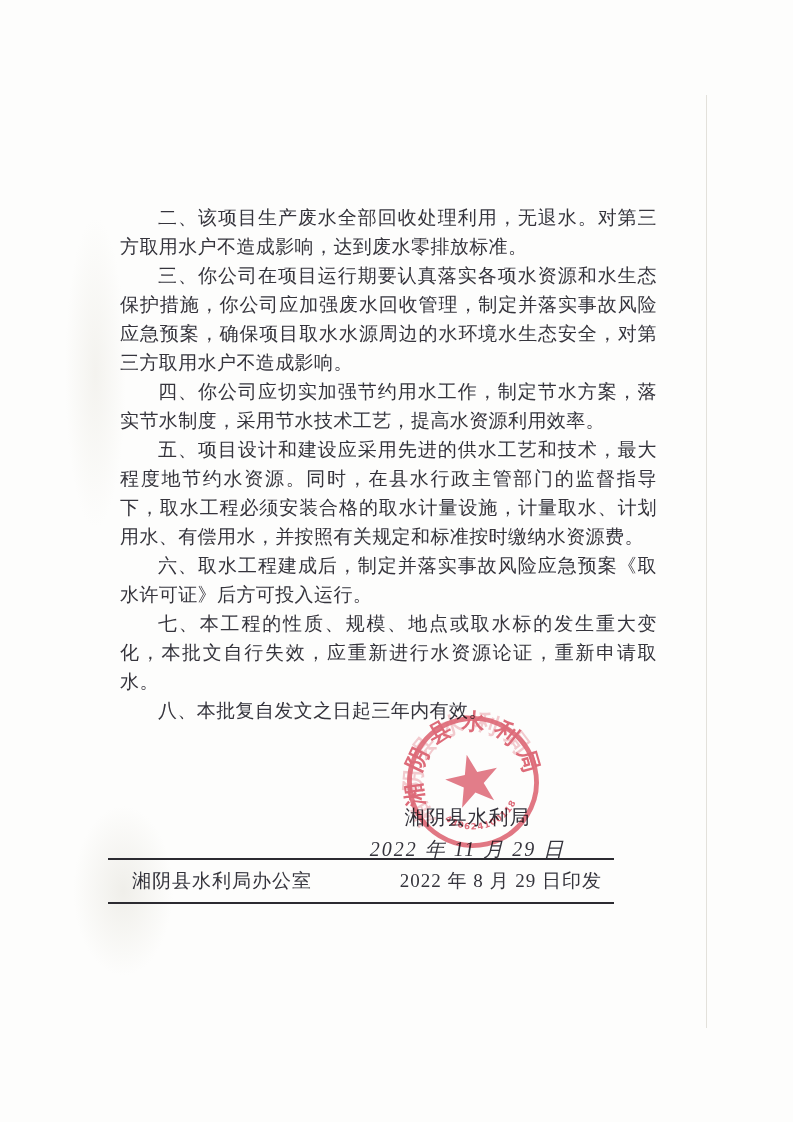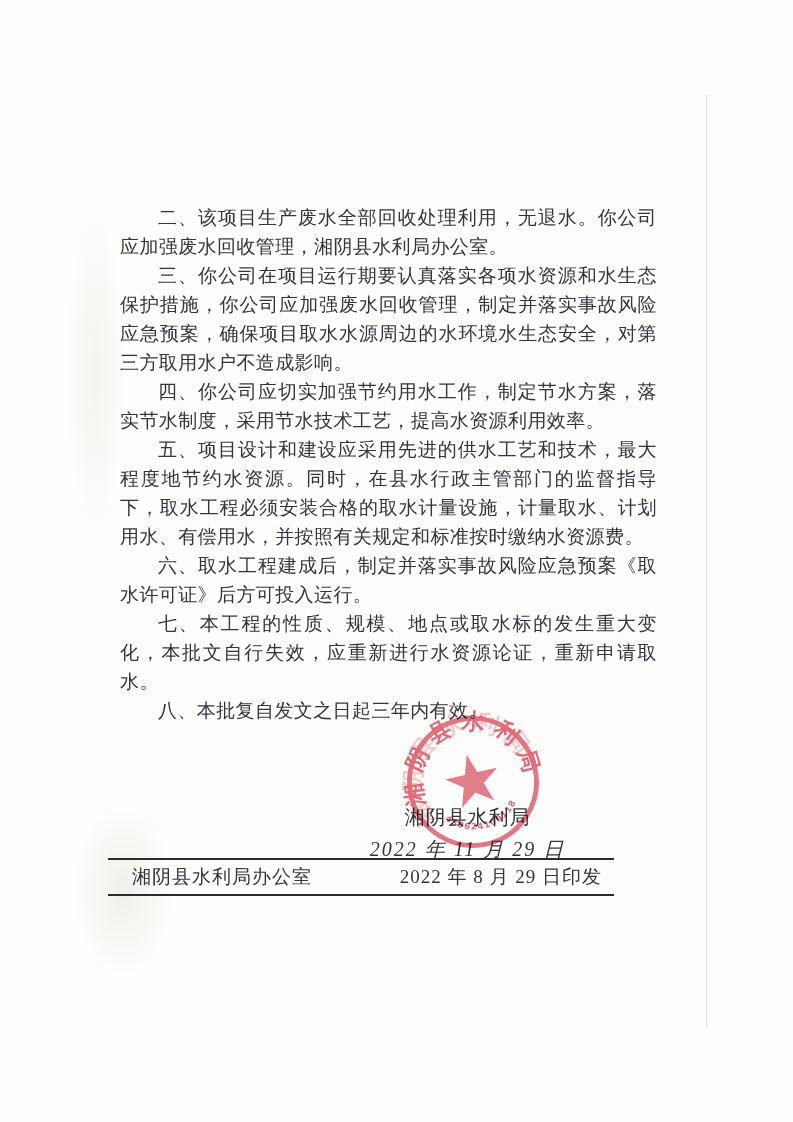--- a/index.html
+++ b/index.html
@@ -35,21 +35,21 @@
     text-align:justify;
   }
   .doc-body p{text-indent:2em;}
   .doc-body p.continuation{text-indent:0;}
   .signature{
     position:absolute;left:360px;top:801px;width:215px;
     text-align:center;font-size:20px;line-height:32px;letter-spacing:1px;
   }
   .signature .sig-date{letter-spacing:2px;font-style:italic;}
   .footer{
-    position:absolute;left:108px;top:858px;width:506px;height:38px;
+    position:absolute;left:108px;top:858px;width:506px;height:46px;
     border-top:2.5px solid #2c2b31;border-bottom:2.5px solid #2c2b31;
     display:flex;align-items:center;justify-content:space-between;
     padding:0 12px 0 24px;font-size:19px;letter-spacing:1px;
   }
   .seal{
     position:absolute;left:387px;top:696px;width:172px;height:172px;
     mix-blend-mode:multiply;opacity:.92;filter:blur(.4px);
   }
   .seal .ring{stroke:var(--seal);stroke-width:4.5;fill:none;opacity:.92;}
   .seal .star{fill:var(--seal);opacity:.88;}
@@ -63,21 +63,21 @@
   }
 </style>
 </head>
 <body>
 
 <div class="page">
 
   <div class="scan-edge"></div>
 
   <div class="doc-body">
-    <p>二、该项目生产废水全部回收处理利用，无退水。你公司应加强废水回收管理，湘阴县水利局办公室。</p>
+    <p>二、该项目生产废水全部回收处理利用，无退水。对第三方取用水户不造成影响，达到废水零排放标准。</p>
     <p>三、你公司在项目运行期要认真落实各项水资源和水生态保护措施，你公司应加强废水回收管理，制定并落实事故风险应急预案，确保项目取水水源周边的水环境水生态安全，对第三方取用水户不造成影响。</p>
     <p>四、你公司应切实加强节约用水工作，制定节水方案，落实节水制度，采用节水技术工艺，提高水资源利用效率。</p>
     <p>五、项目设计和建设应采用先进的供水工艺和技术，最大程度地节约水资源。同时，在县水行政主管部门的监督指导下，取水工程必须安装合格的取水计量设施，计量取水、计划用水、有偿用水，并按照有关规定和标准按时缴纳水资源费。</p>
     <p>六、取水工程建成后，制定并落实事故风险应急预案《取水许可证》后方可投入运行。</p>
     <p>七、本工程的性质、规模、地点或取水标的发生重大变化，本批文自行失效，应重新进行水资源论证，重新申请取水。</p>
     <p>八、本批复自发文之日起三年内有效。</p>
   </div>
 
   <div class="signature">
     <div class="sig-agency">湘阴县水利局</div>

